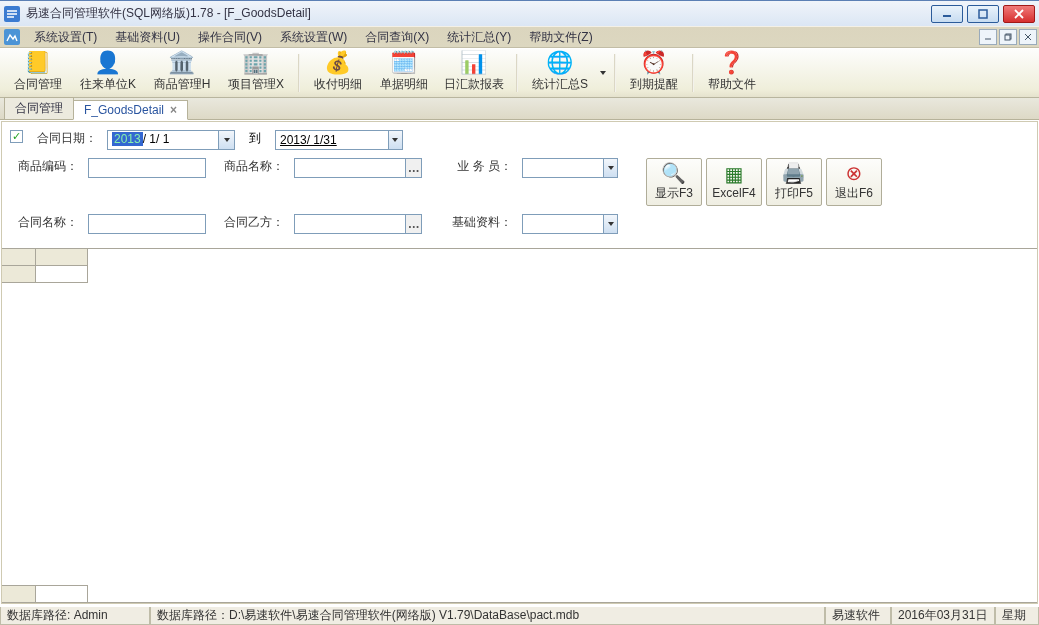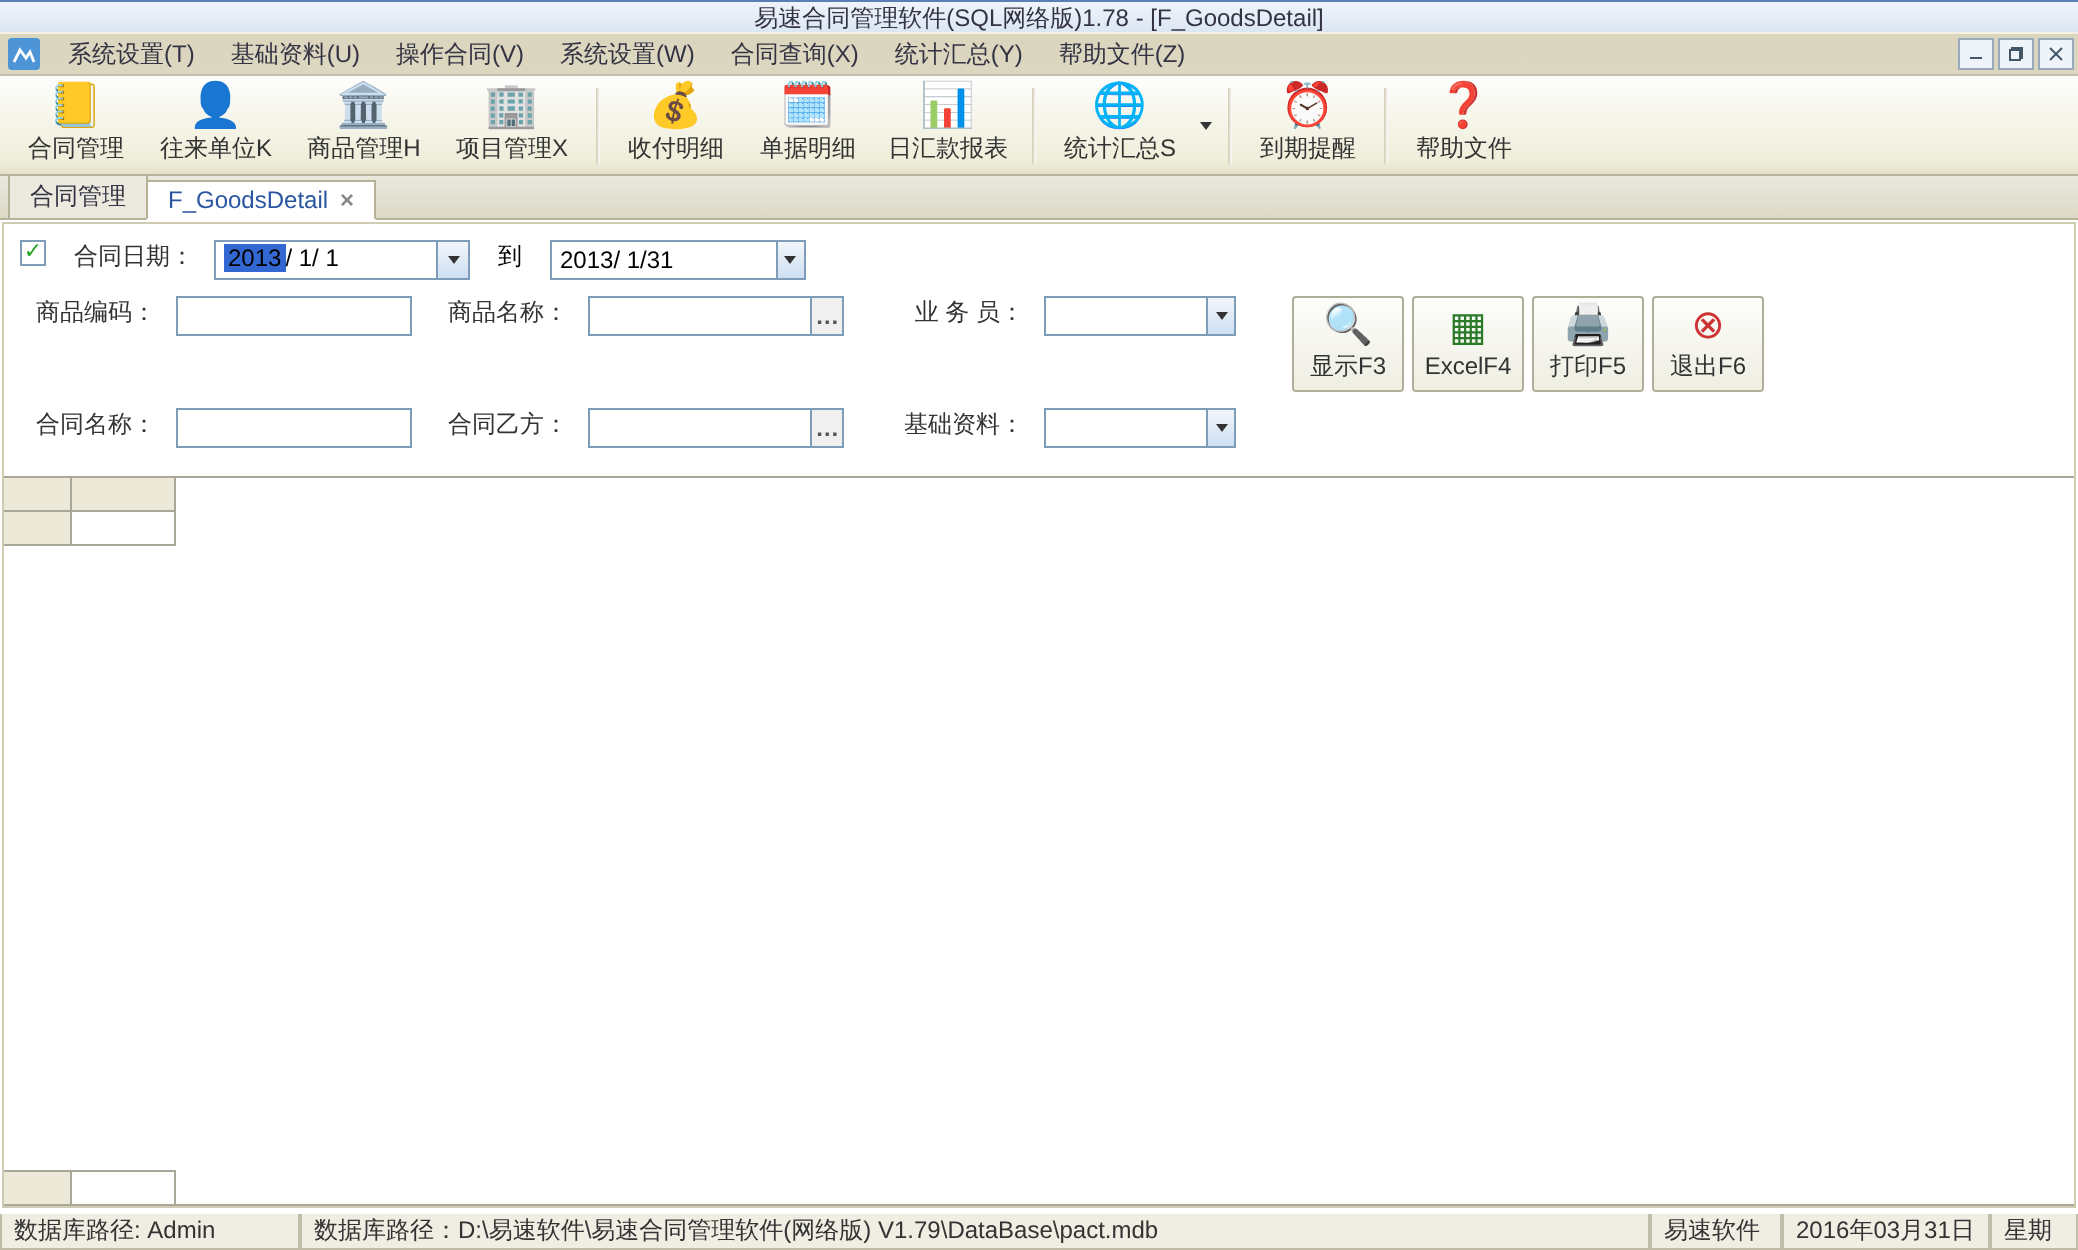--- a/index.html
+++ b/index.html
@@ -1,18 +1,18 @@
 <!DOCTYPE html>
 <html><head>
   <meta charset="utf-8">
   <style>
     * { margin: 0; padding: 0; box-sizing: border-box; font-family: "Microsoft YaHei", SimSun, sans-serif; font-size: 12px; }
     body { width: 1039px; height: 625px; background: #fff; overflow: hidden; display: flex; flex-direction: column; }
 
-    .titlebar { height: 16px; background: linear-gradient(#f0f4fa,#dbe6f4); display: flex; align-items: center; padding: 0 4px; border-top: 1px solid #5b7fb4; color: #333; flex-direction: column; }
+    .titlebar { height: 26px; background: linear-gradient(#f0f4fa,#dbe6f4); display: flex; align-items: center; padding: 0 4px; border-top: 1px solid #5b7fb4; color: #333; }
     .titlebar .app-icon { width: 16px; height: 16px; margin-right: 6px; }
     .titlebar .title { flex: 1; color: #334; }
     .titlebar .win-buttons { display: flex; gap: 4px; }
     .titlebar .win-btn { width: 32px; height: 18px; border: 1px solid #2b5b9a; border-radius: 2px; background: linear-gradient(#eaf3fb,#c7dcf1); display: flex; align-items: center; justify-content: center; cursor: pointer; }
     .titlebar .win-btn svg { width: 10px; height: 10px; }
     .titlebar .win-btn.close { background: linear-gradient(#f07a7a,#d62f2f); border-color: #a01818; }
 
     .menubar { height: 22px; background: linear-gradient(to bottom, #dbd5be, #dcd7c0); display: flex; align-items: center; padding: 0 4px; border-top: 1px solid #f4f0e6; border-bottom: 1px solid #c2bda6; gap: 2px; position: relative; }
     .menubar .menu { padding: 2px 8px; color: #334; cursor: default; }
     .menubar .right-wins { position: absolute; right: 2px; top: 2px; display: flex; gap: 2px; }
@@ -33,24 +33,24 @@
     .tab.active { background: #fff; color: #2a55a0; border-bottom: 1px solid #fff; position: relative; top: 1px; }
     .tab .close-x { margin-left: 6px; color: #888; font-weight: bold; }
 
     .content { flex: 1; display: flex; flex-direction: column; background: #fff; border: 1px solid #cfcab2; margin: 1px; overflow: hidden; position: relative; }
     .filter-pane { padding: 8px 8px 6px 8px; border-bottom: 0; }
     .filter-row { display: flex; align-items: flex-start; gap: 10px; margin-bottom: 8px; }
     .filter-row .lbl { width: 68px; color: #333; text-align: right; }
     .filter-row .lbl.n { width: 68px; text-align: right; }
     .text-input { border: 1px solid #7f9db9; height: 20px; padding: 1px 4px; background: #fff; }
     .combo { display: inline-flex; align-items: stretch; border: 1px solid #7f9db9; height: 20px; background: #fff; }
-    .combo input { border: none; outline: none; padding: 0 4px; width: 100%; height: 100%; }
+    .combo input { border: none; outline: none; padding: 0 4px; width: 100%; height: 100%; text-decoration: underline; }
     .combo .arrow { width: 16px; background: linear-gradient(#f2f6fb,#cedff1); border-left: 1px solid #7f9db9; display: flex; align-items: center; justify-content: center; cursor: pointer; }
     .combo .ellipsis { width: 18px; border-left: 1px solid #7f9db9; display: flex; align-items: center; justify-content: center; font-weight: bold; color: #555; cursor: pointer; background: #f0f0f0;}
-    .sel { background: #3367d1; color: #000000; padding: 0 2px; }
+    .sel { background: #3367d1; color: #86efac; padding: 0 2px; }
 
     .big-btns { display: flex; gap: 4px; margin-left: 18px; }
     .big-btn { width: 56px; height: 48px; border: 1px solid #b0ad99; background: linear-gradient(#fdfdfb,#efeee2); border-radius: 2px; display: flex; flex-direction: column; align-items: center; justify-content: center; cursor: pointer; }
     .big-btn .bico { font-size: 20px; line-height: 20px; }
     .big-btn span { font-size: 12px; color: #333; margin-top: 2px; }
 
     .grid-area { position: relative; border: 1px solid #a9a69a; border-left: none; border-right:none; flex: 1; background: #fff; overflow: hidden; }
     .grid-corner { position: absolute; top: 0; left: 0; width: 34px; height: 17px; background: #ece9d8; border-right: 1px solid #a9a69a; border-bottom: 1px solid #a9a69a; }
     .grid-row-head { position: absolute; top: 17px; left: 0; width: 34px; height: 17px; background: #ece9d8; border-right: 1px solid #a9a69a; border-bottom: 1px solid #a9a69a; }
     .grid-col-head1 { position: absolute; top: 0; left: 34px; width: 52px; height: 17px; background: #ece9d8; border-right: 1px solid #a9a69a; border-bottom: 1px solid #a9a69a; }

